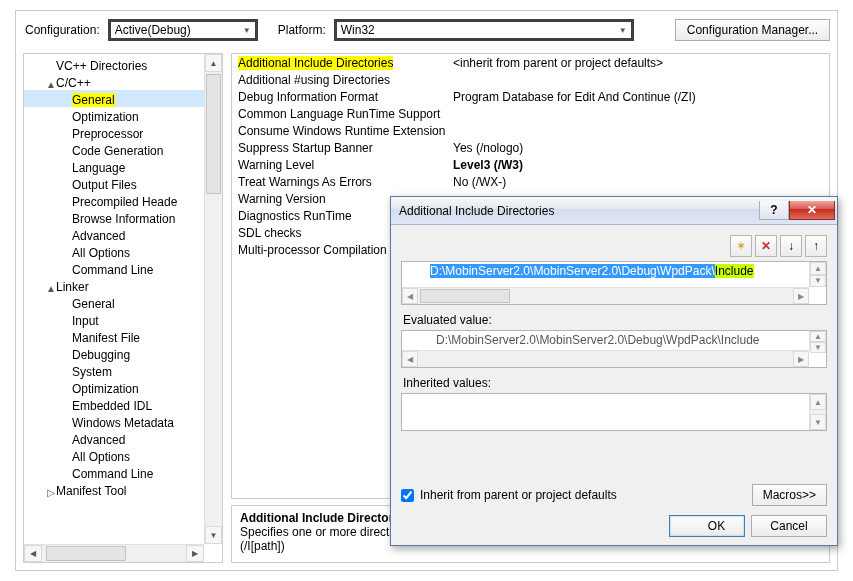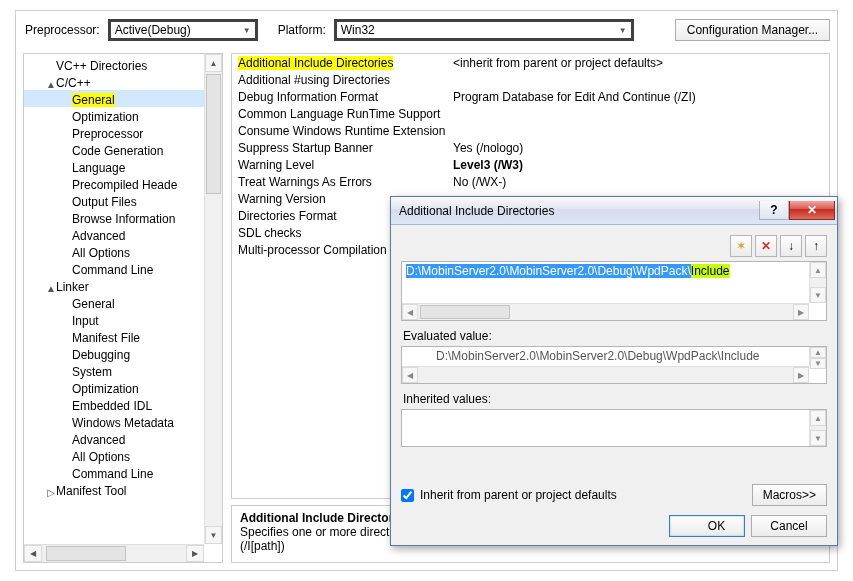--- a/index.html
+++ b/index.html
@@ -175,21 +175,21 @@
     background: linear-gradient(#fdfdfd,#ececec);
     display:flex; align-items:center; justify-content:center;
     font-size:12px;
     cursor:pointer;
   }
   .listbox, .evalbox, .inheritbox {
     border: 1px solid #b5b5b5;
     background: #fff;
     position: relative;
   }
-  .listbox { height: 60px; }
+  .listbox { height: 44px; padding-left: 24px; }
   .evalbox { height: 38px; padding-left: 30px; }
   .inheritbox { height: 38px; }
   .list-line {
     height: 17px; padding: 0 4px; display: flex; align-items: center;
     white-space: nowrap;
   }
   .path-sel {
     background: #3399ff; color: #fff;
   }
   .hl-green { background: #c6ff00; color:#000; }
@@ -217,21 +217,21 @@
   .btn-row { display:flex; justify-content:flex-end; gap:6px; margin-top:8px; }
   .btn-row .btn { width: 76px; }
   .macros-btn { margin-left:auto; }
 </style>
 </head>
 <body>
 
 <div class="main-panel">
 
   <div class="top-row">
-    <span class="label">Preprocessor:</span>
+    <span class="label">Configuration:</span>
     <div class="combo" style="width:150px">
       <span>Active(Debug)</span>
       <span class="arrow">▼</span>
     </div>
     <span class="label" style="margin-left:12px">Platform:</span>
     <div class="combo" style="width:300px">
       <span>Win32</span>
       <span class="arrow">▼</span>
     </div>
     <div style="flex:1"></div>
@@ -265,25 +265,25 @@
           <div class="tree-item ind2">
             <span class="exp"></span>
             <span>Code Generation</span>
           </div>
           <div class="tree-item ind2">
             <span class="exp"></span>
             <span>Language</span>
           </div>
           <div class="tree-item ind2">
             <span class="exp"></span>
+            <span>Output Files</span>
+          </div>
+          <div class="tree-item ind2">
+            <span class="exp"></span>
             <span>Precompiled Heade</span>
-          </div>
-          <div class="tree-item ind2">
-            <span class="exp"></span>
-            <span>Output Files</span>
           </div>
           <div class="tree-item ind2">
             <span class="exp"></span>
             <span>Browse Information</span>
           </div>
           <div class="tree-item ind2">
             <span class="exp"></span>
             <span>Advanced</span>
           </div>
           <div class="tree-item ind2">
@@ -395,21 +395,21 @@
           </div>
           <div class="prop-row">
             <span class="prop-name"><span>Treat Warnings As Errors</span></span>
             <span class="prop-val">No (/WX-)</span>
           </div>
           <div class="prop-row">
             <span class="prop-name"><span>Warning Version</span></span>
             <span class="prop-val"></span>
           </div>
           <div class="prop-row">
-            <span class="prop-name"><span>Directories Format</span></span>
+            <span class="prop-name"><span>Diagnostics RunTime</span></span>
             <span class="prop-val"></span>
           </div>
           <div class="prop-row">
             <span class="prop-name"><span>SDL checks</span></span>
             <span class="prop-val"></span>
           </div>
           <div class="prop-row">
             <span class="prop-name"><span>Multi-processor Compilation</span></span>
             <span class="prop-val"></span>
           </div>

